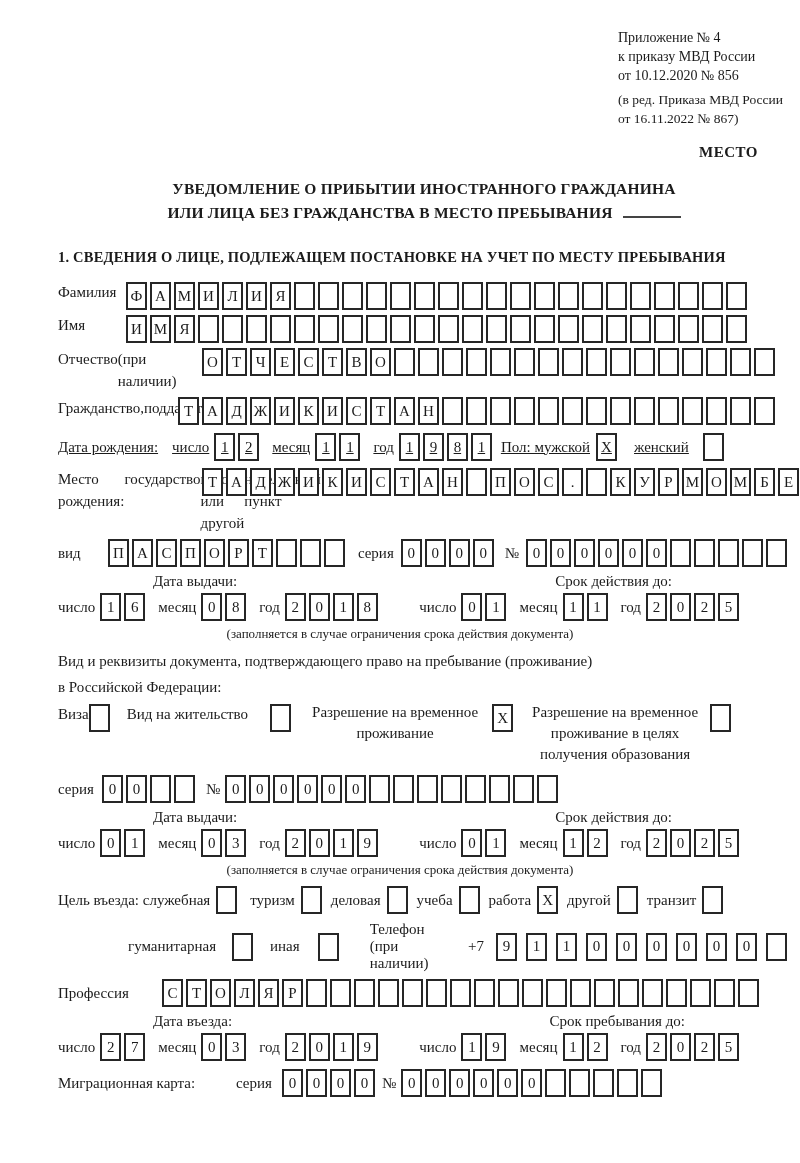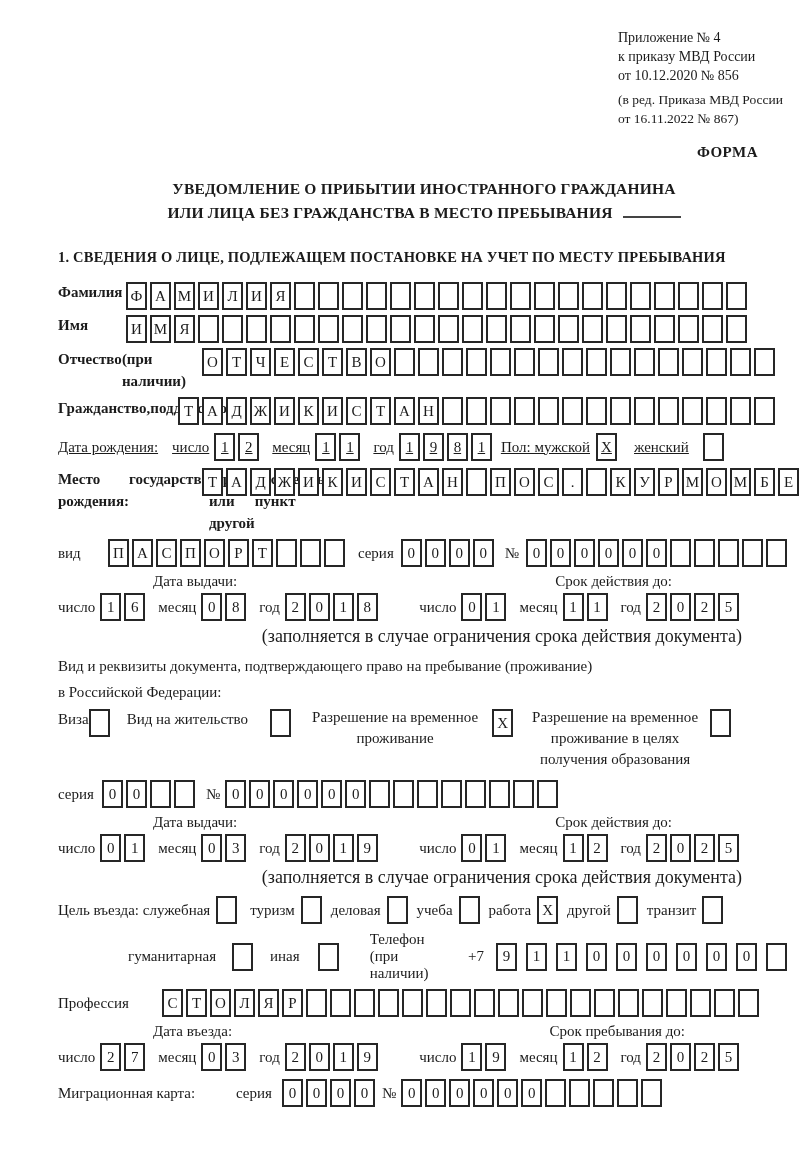--- a/index.html
+++ b/index.html
@@ -18,32 +18,32 @@
   .title-underline{display:inline-block;width:58px;border-bottom:2px solid #444;margin-left:10px;vertical-align:baseline;}
   .section{font-weight:bold;font-size:14.5px;margin-top:24px;margin-bottom:16px;letter-spacing:.2px;}
   
   .cells{display:inline-flex;flex-wrap:nowrap;flex:none;}
   .cell{
     display:inline-flex;align-items:center;justify-content:center;flex:none;
     width:17px;height:24px;border:2px solid #262626;margin-right:3px;
     font-size:15px;background:#fff;
   }
   .row{display:flex;align-items:flex-start;margin-bottom:5px;}
-  .lbl{line-height:20px;flex:none;font-weight:bold;}
+  .lbl{line-height:20px;flex:none;}
   .w68{width:68px;} .w144{width:144px;} .w120{width:120px;}
   .sublabel{line-height:22px;}
   .stack{display:flex;}
   .cellrows .cells{margin-bottom:4px;}
   .center-b{font-weight:bold;text-align:center;margin:4px 0 6px 0;}
   
   .dg{display:inline-flex;align-items:center;flex:none;}
   .dg .dlab{margin-right:5px;}
   .dg .dlab2{margin-left:10px;margin-right:5px;}
   .hdr-row{display:flex;margin:6px 0 3px 0;}
-  .note{font-size:18px;text-align:right;padding-right:48px;margin:2px 0 8px 0;}
+  .note{font-size:13px;text-align:center;padding-right:48px;margin:2px 0 8px 0;}
   .plain{line-height:22px;}
   
   .res-row{display:flex;align-items:flex-start;margin:4px 0 10px 0;}
   .center{text-align:center;line-height:21px;}
   .cb{margin-top:2px;}
   .purpose-row{display:flex;align-items:center;margin-bottom:7px;}
   .purpose-row .cell{margin-left:6px;}
   .gap10{margin-left:10px;} .gap14{margin-left:14px;} .gap6{margin-left:6px;}
 </style>
 </head>
@@ -53,21 +53,21 @@
 
   <div class="ref">
     <div>Приложение № 4</div>
     <div>к приказу МВД России</div>
     <div>от 10.12.2020 № 856</div>
     <div class="grp2">
       <div>(в ред. Приказа МВД России</div>
       <div>от 16.11.2022 № 867)</div>
     </div>
   </div>
-  <div class="forma">ФОРМА</div>
+  <div class="forma">МЕСТО</div>
 
   <div class="title">
     <div>УВЕДОМЛЕНИЕ О ПРИБЫТИИ ИНОСТРАННОГО ГРАЖДАНИНА</div>
     <div><span>ИЛИ ЛИЦА БЕЗ ГРАЖДАНСТВА В МЕСТО ПРЕБЫВАНИЯ</span><span class="title-underline"></span></div>
   </div>
 
   <div class="section">1. СВЕДЕНИЯ О ЛИЦЕ, ПОДЛЕЖАЩЕМ ПОСТАНОВКЕ НА УЧЕТ ПО МЕСТУ ПРЕБЫВАНИЯ</div>
 
   <div class="row">
     <span class="lbl w68">Фамилия</span>

